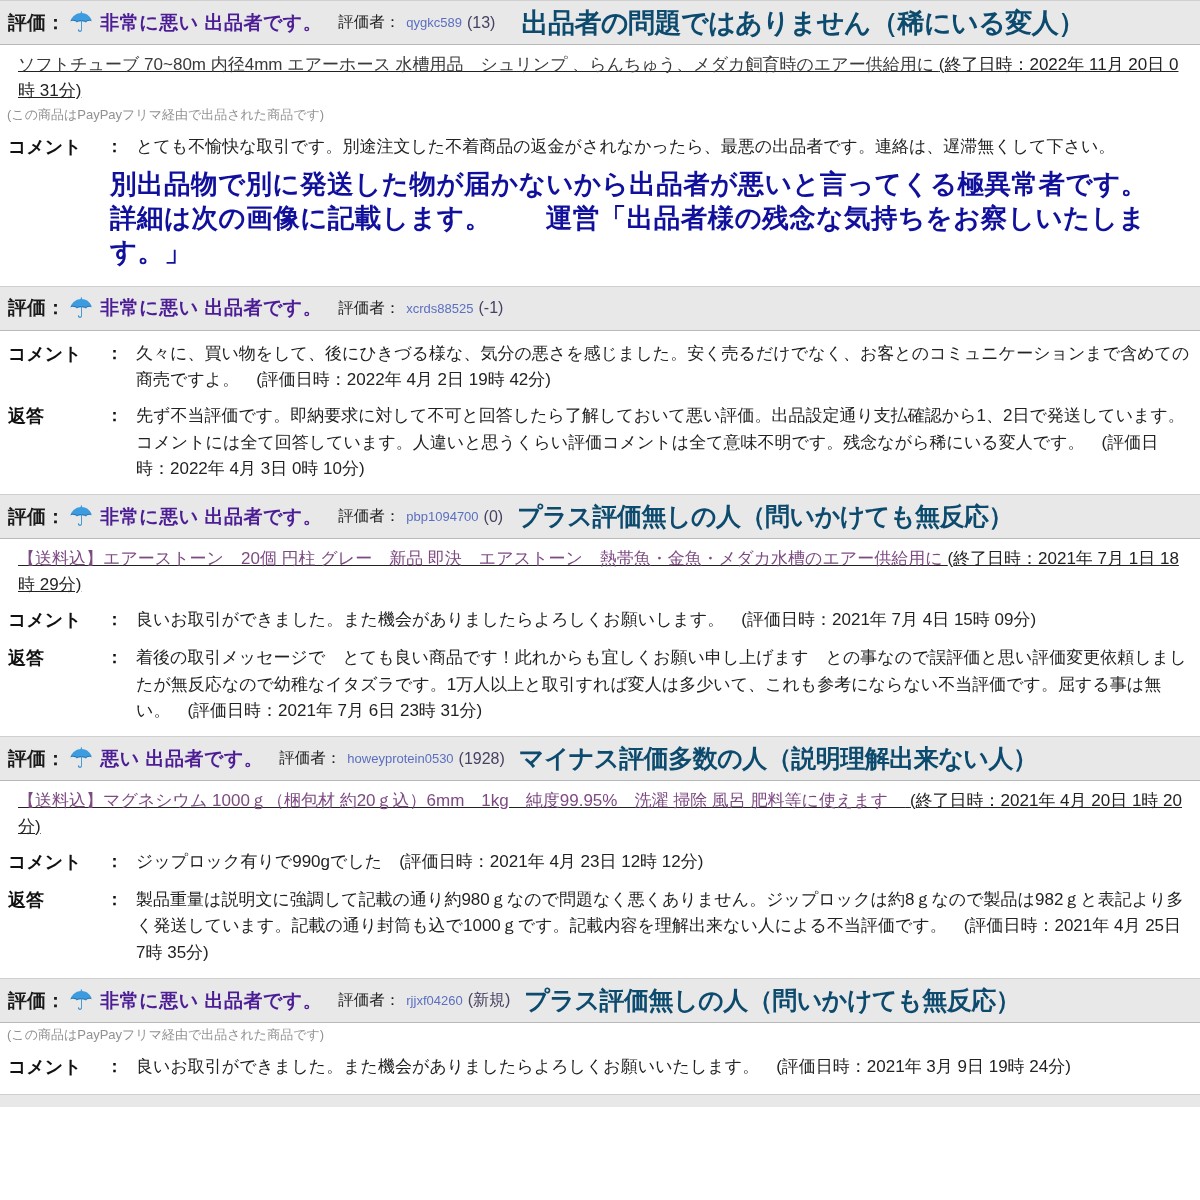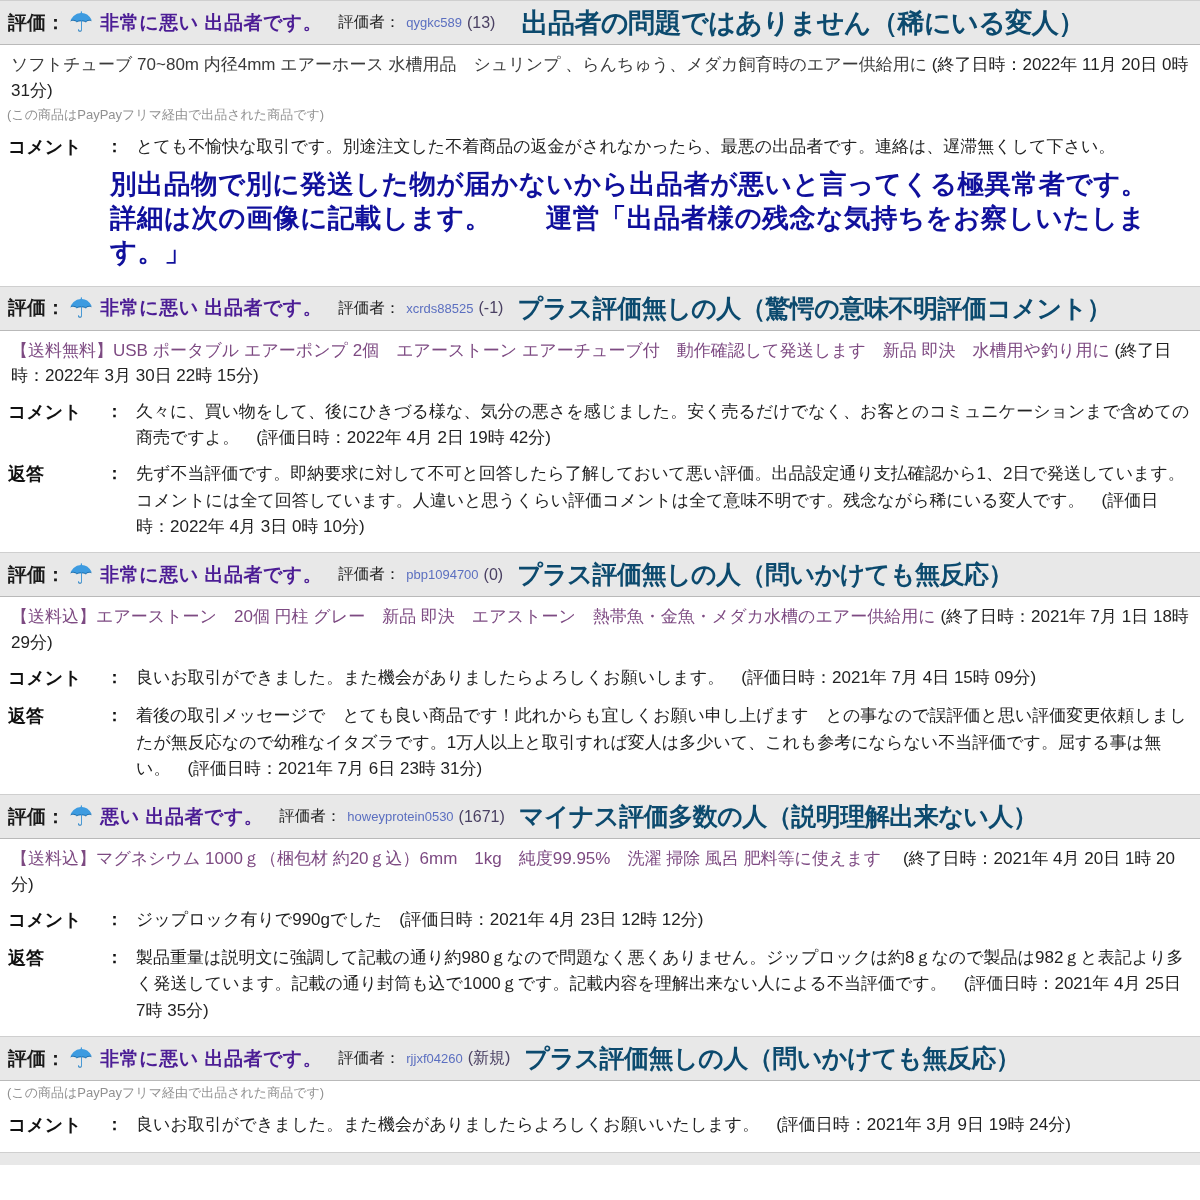--- a/index.html
+++ b/index.html
@@ -20,21 +20,21 @@
   .umbrella{color:#3d9be0;font-size:27px;line-height:1;margin:0 7px 0 4px;text-shadow:0 1px 0 #1d6fae;}
   .rating-text{font-weight:bold;font-size:19px;color:#4c1d95;letter-spacing:.5px;}
   .lbl-rater{font-weight:normal;font-size:15.5px;color:#1a1a1a;margin-left:16px;}
   .rater-id{color:#5b6fc0;font-size:13px;margin-left:6px;text-decoration:none;cursor:pointer;}
   .rater-count{color:#4a4062;font-size:16px;margin-left:5px;text-align:center;}
   .annotation{
     color:#0c4a6e;font-weight:bold;font-size:25px;margin-left:14px;
     letter-spacing:-0.5px;
   }
   .entry:first-child .annotation{font-size:27px;margin-left:26px;}
-  .item-line{padding:7px 6px 0 11px;font-size:17px;line-height:1.5;}
+  .item-line{padding:7px 6px 0 18px;font-size:17px;line-height:1.5;text-decoration:underline;}
   .item-link{color:#7d4a82;cursor:pointer;}
   .item-plain{color:#3a3a3a;}
   .item-end{color:#222;}
   .paypay{color:#919191;font-size:13px;padding:3px 6px 0 7px;}
   .crow{display:flex;align-items:flex-start;padding:10px 8px 0 8px;font-size:17px;line-height:1.55;}
   .crow-label{font-weight:bold;font-size:18px;color:#111;width:98px;flex-shrink:0;}
   .crow-colon{font-weight:bold;width:30px;flex-shrink:0;color:#111;}
   .crow-text{flex:1;color:#222;}
   .seller-note{
     color:#10109c;font-weight:bold;font-size:26.5px;line-height:1.28;
@@ -77,25 +77,20 @@
   </div>
 
   <div class="entry">
     <div class="bar">
       <span class="lbl-rating">評価：</span>
       <span class="umbrella">☂</span>
       <span class="rating-text">非常に悪い 出品者です。</span>
       <span class="lbl-rater">評価者：</span>
       <a class="rater-id">xcrds88525</a>
       <span class="rater-count">(-1)</span>
-      <span class="annotation">プラス評価無しの人（驚愕の意味不明評価コメント）</span>
-    </div>
-    <div class="item-line">
-      <span class="item-title item-link">【送料無料】USB ポータブル エアーポンプ 2個　エアーストーン エアーチューブ付　動作確認して発送します　新品 即決　水槽用や釣り用に </span>
-      <span class="item-end">(終了日時：2022年 3月 30日 22時 15分)</span>
     </div>
 
     <div class="crow">
       <span class="crow-label">コメント</span>
       <span class="crow-colon">：</span>
       <span class="crow-text">久々に、買い物をして、後にひきづる様な、気分の悪さを感じました。安く売るだけでなく、お客とのコミュニケーションまで含めての商売ですよ。　(評価日時：2022年 4月 2日 19時 42分)</span>
     </div>
 
     <div class="crow">
       <span class="crow-label">返答</span>
@@ -132,21 +127,21 @@
     </div>
   </div>
 
   <div class="entry">
     <div class="bar">
       <span class="lbl-rating">評価：</span>
       <span class="umbrella">☂</span>
       <span class="rating-text">悪い 出品者です。</span>
       <span class="lbl-rater">評価者：</span>
       <a class="rater-id">howeyprotein0530</a>
-      <span class="rater-count">(1671)</span>
+      <span class="rater-count">(1928)</span>
       <span class="annotation">マイナス評価多数の人（説明理解出来ない人）</span>
     </div>
     <div class="item-line">
       <span class="item-title item-link">【送料込】マグネシウム 1000ｇ（梱包材 約20ｇ込）6mm　1kg　純度99.95%　洗濯 掃除 風呂 肥料等に使えます　</span>
       <span class="item-end">(終了日時：2021年 4月 20日 1時 20分)</span>
     </div>
 
     <div class="crow">
       <span class="crow-label">コメント</span>
       <span class="crow-colon">：</span>

